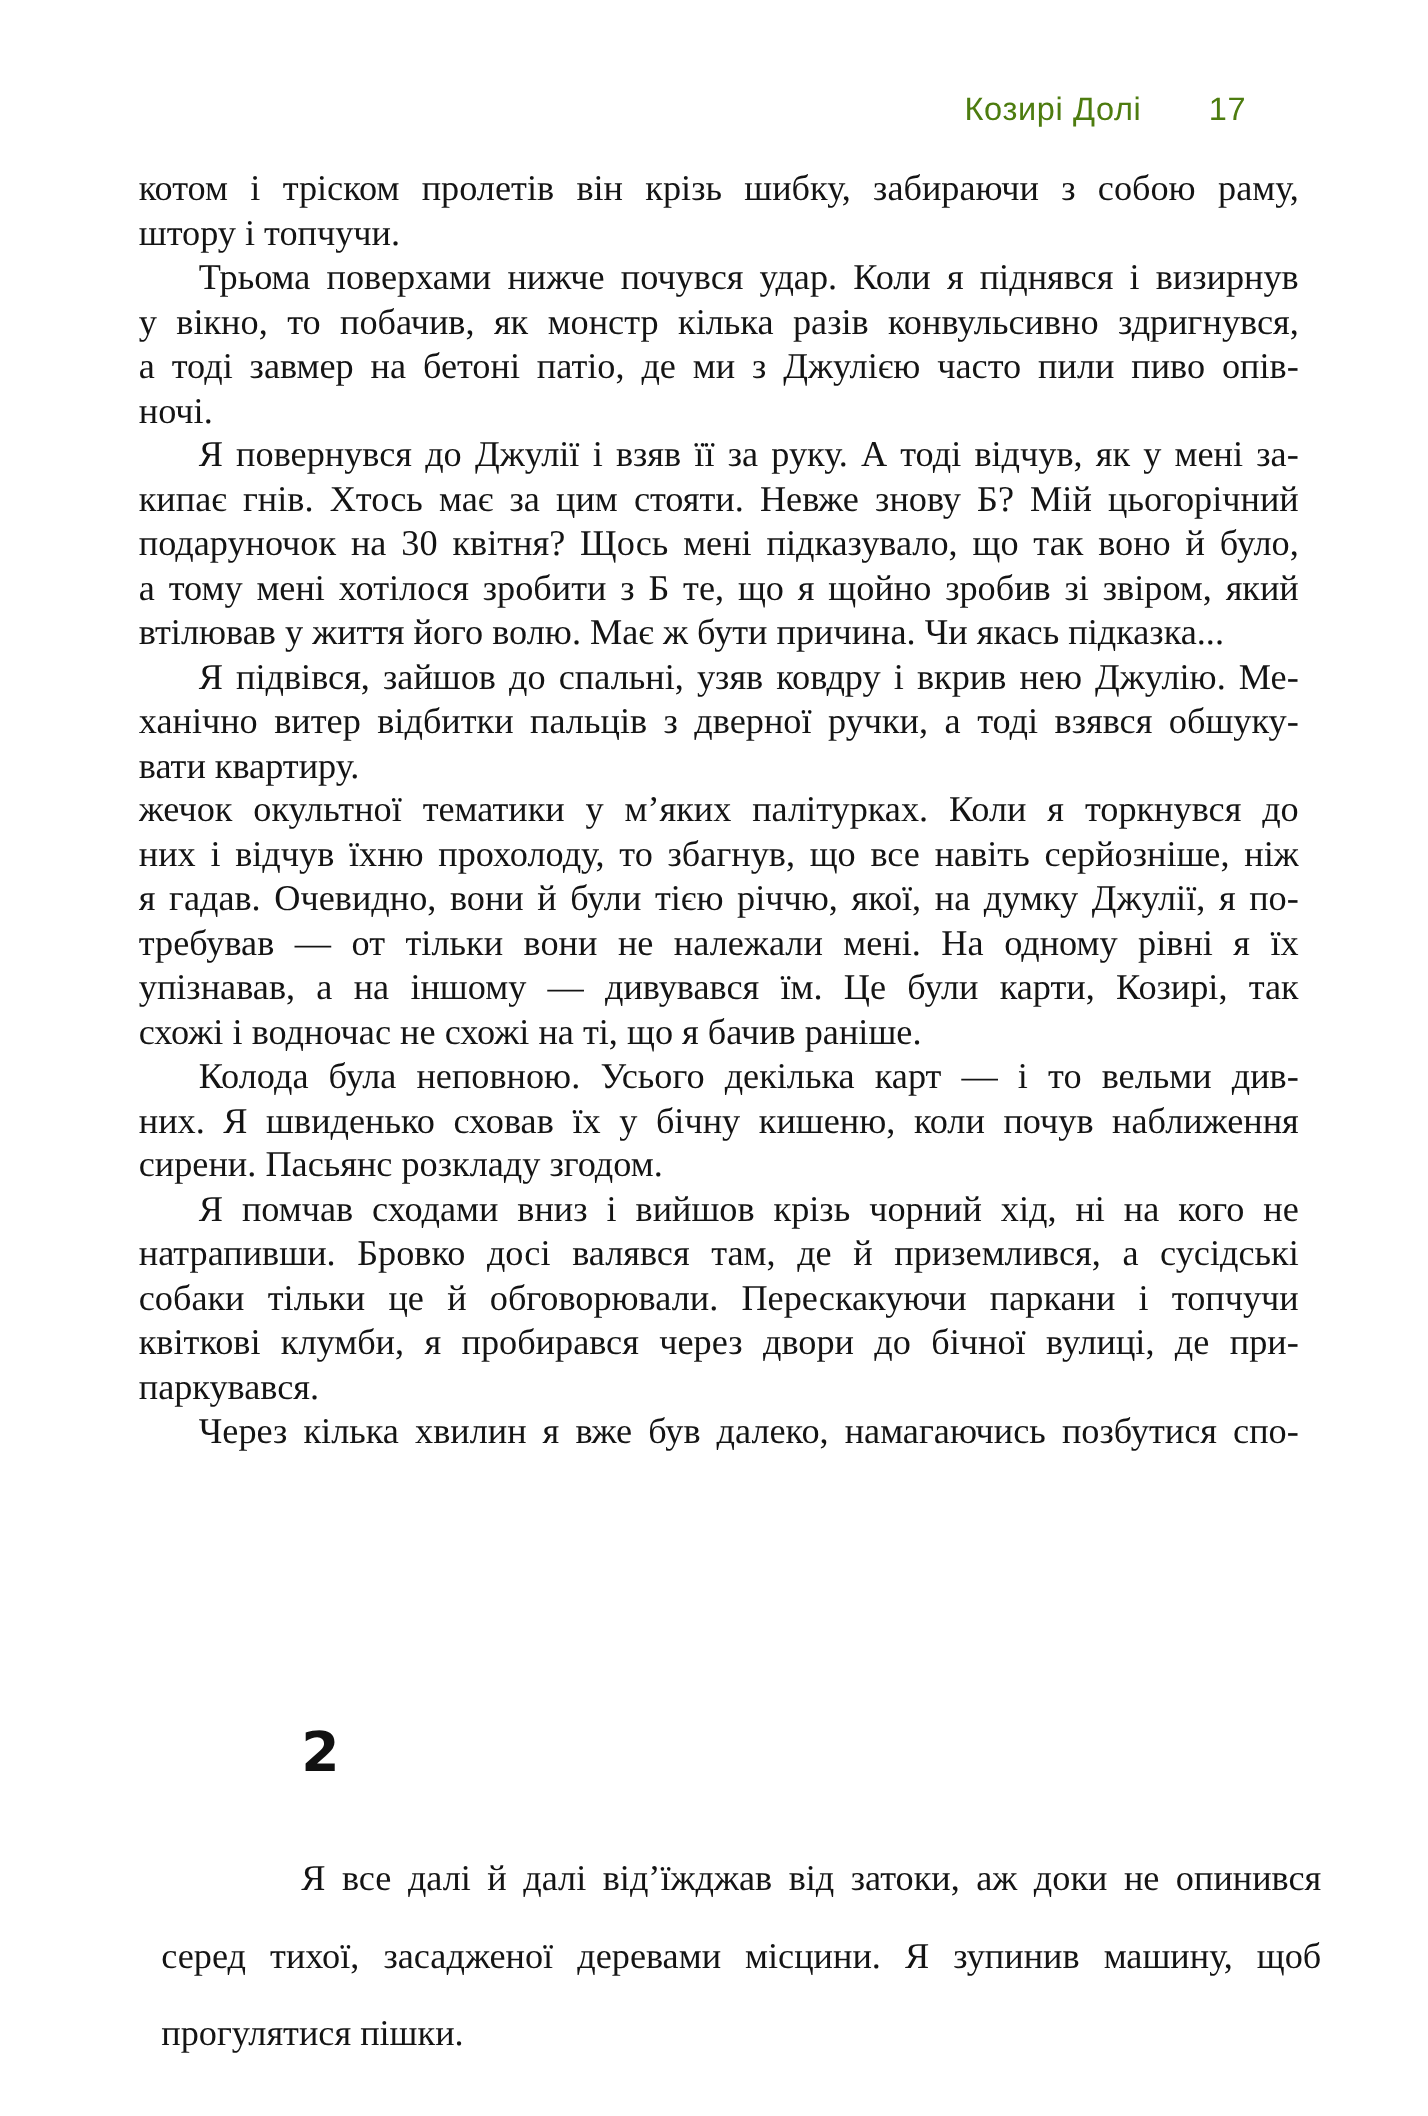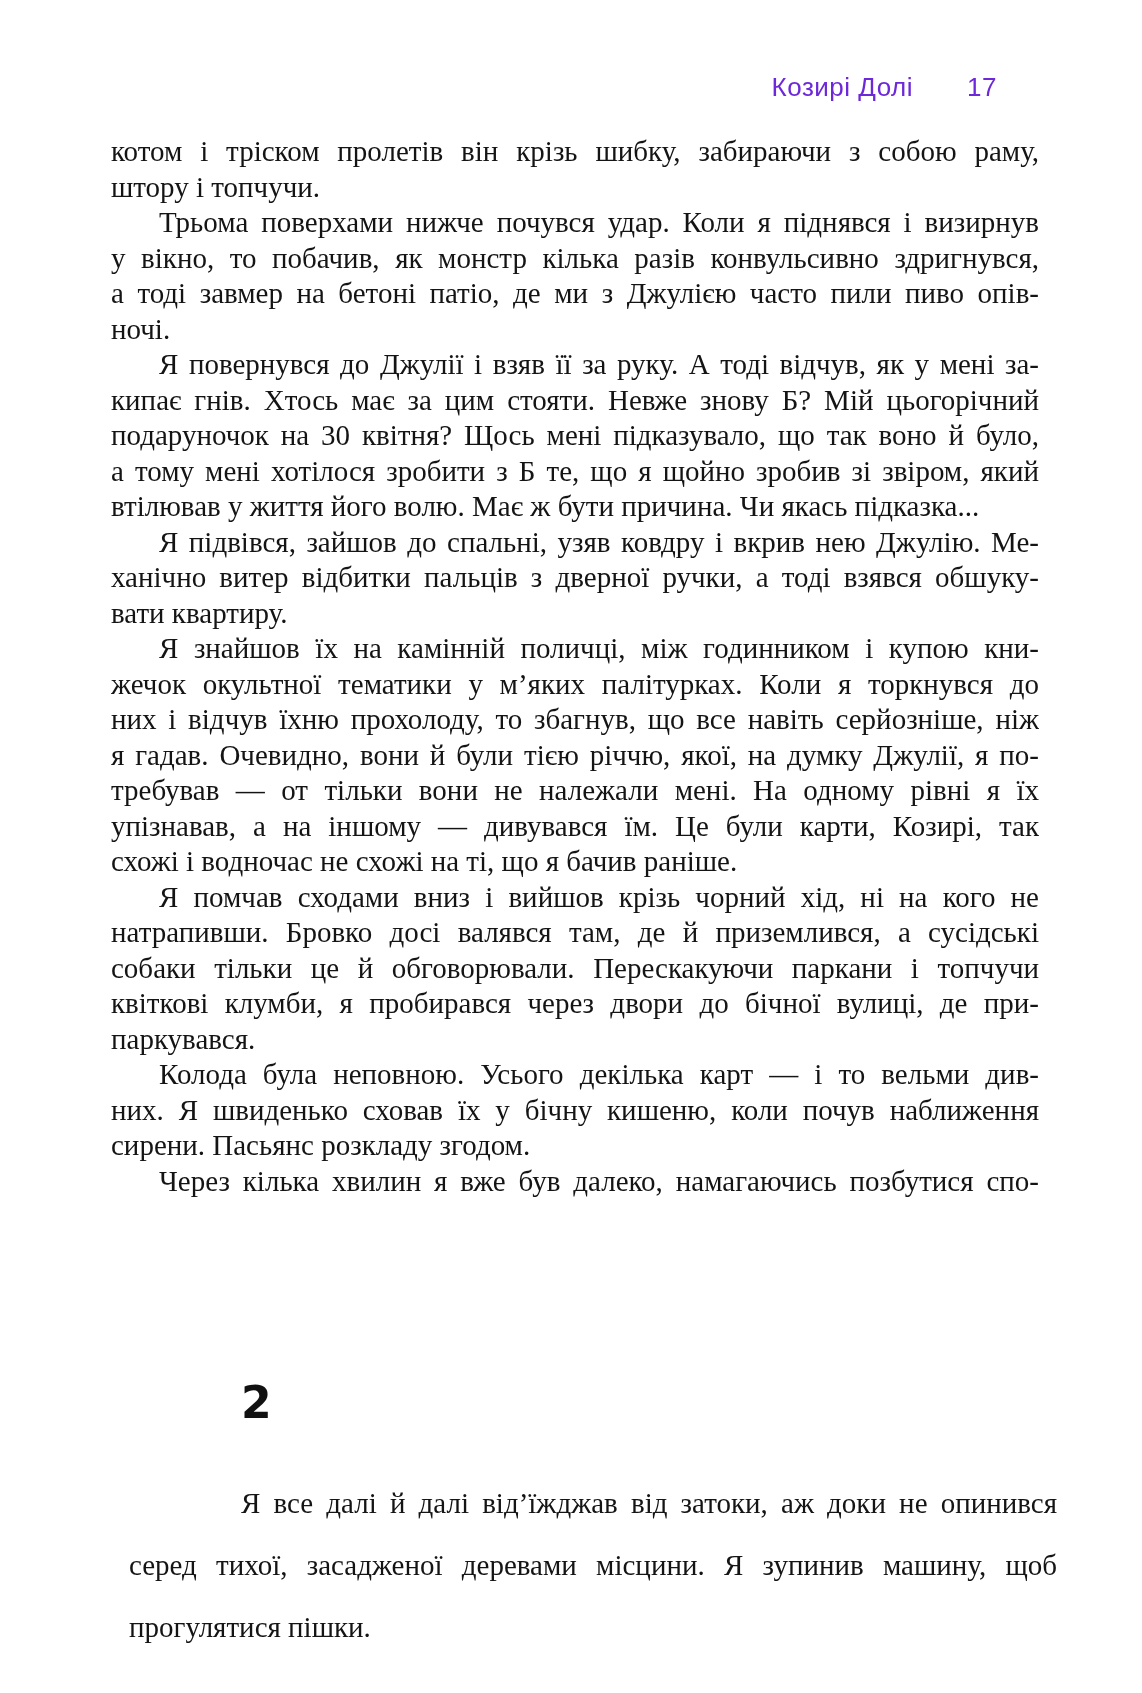--- a/index.html
+++ b/index.html
@@ -18,21 +18,21 @@
   .header {
     position: absolute;
     top: 72px;
     right: 145px;
     display: flex;
     align-items: baseline;
     gap: 54px;
     font-family: "Liberation Sans", sans-serif;
     font-size: 26px;
     letter-spacing: 0.5px;
-    color: #6d28d9;
+    color: #4d7c0f;
   }
 
   .body-text {
     position: absolute;
     left: 111px;
     top: 134px;
     width: 928px;
     font-size: 29px;
     line-height: 35.5px;
   }
@@ -95,39 +95,38 @@
         <div class="line">подаруночок на 30 квітня? Щось мені підказувало, що так воно й було,</div>
         <div class="line">а тому мені хотілося зробити з Б те, що я щойно зробив зі звіром, який</div>
         <div class="line last">втілював у життя його волю. Має ж бути причина. Чи якась підказка...</div>
       </div>
       <div class="paragraph">
         <div class="line indent">Я підвівся, зайшов до спальні, узяв ковдру і вкрив нею Джулію. Ме-</div>
         <div class="line">ханічно витер відбитки пальців з дверної ручки, а тоді взявся обшуку-</div>
         <div class="line last">вати квартиру.</div>
       </div>
       <div class="paragraph">
-        <div class="line indent">Я знайшов їх на камінній поличці, між годинником і купою кни-</div>
         <div class="line">жечок окультної тематики у м’яких палітурках. Коли я торкнувся до</div>
         <div class="line">них і відчув їхню прохолоду, то збагнув, що все навіть серйозніше, ніж</div>
         <div class="line">я гадав. Очевидно, вони й були тією річчю, якої, на думку Джулії, я по-</div>
         <div class="line">требував — от тільки вони не належали мені. На одному рівні я їх</div>
         <div class="line">упізнавав, а на іншому — дивувався їм. Це були карти, Козирі, так</div>
         <div class="line last">схожі і водночас не схожі на ті, що я бачив раніше.</div>
       </div>
       <div class="paragraph">
+        <div class="line indent">Колода була неповною. Усього декілька карт — і то вельми див-</div>
+        <div class="line">них. Я швиденько сховав їх у бічну кишеню, коли почув наближення</div>
+        <div class="line last">сирени. Пасьянс розкладу згодом.</div>
+      </div>
+      <div class="paragraph">
         <div class="line indent">Я помчав сходами вниз і вийшов крізь чорний хід, ні на кого не</div>
         <div class="line">натрапивши. Бровко досі валявся там, де й приземлився, а сусідські</div>
         <div class="line">собаки тільки це й обговорювали. Перескакуючи паркани і топчучи</div>
         <div class="line">квіткові клумби, я пробирався через двори до бічної вулиці, де при-</div>
         <div class="line last">паркувався.</div>
-      </div>
-      <div class="paragraph">
-        <div class="line indent">Колода була неповною. Усього декілька карт — і то вельми див-</div>
-        <div class="line">них. Я швиденько сховав їх у бічну кишеню, коли почув наближення</div>
-        <div class="line last">сирени. Пасьянс розкладу згодом.</div>
       </div>
       <div class="paragraph">
         <div class="line indent">Через кілька хвилин я вже був далеко, намагаючись позбутися спо-</div>
       </div>
     </div>
 
   <div class="chapter-number">2</div>
 
   <div class="section2">
       <div class="paragraph">

